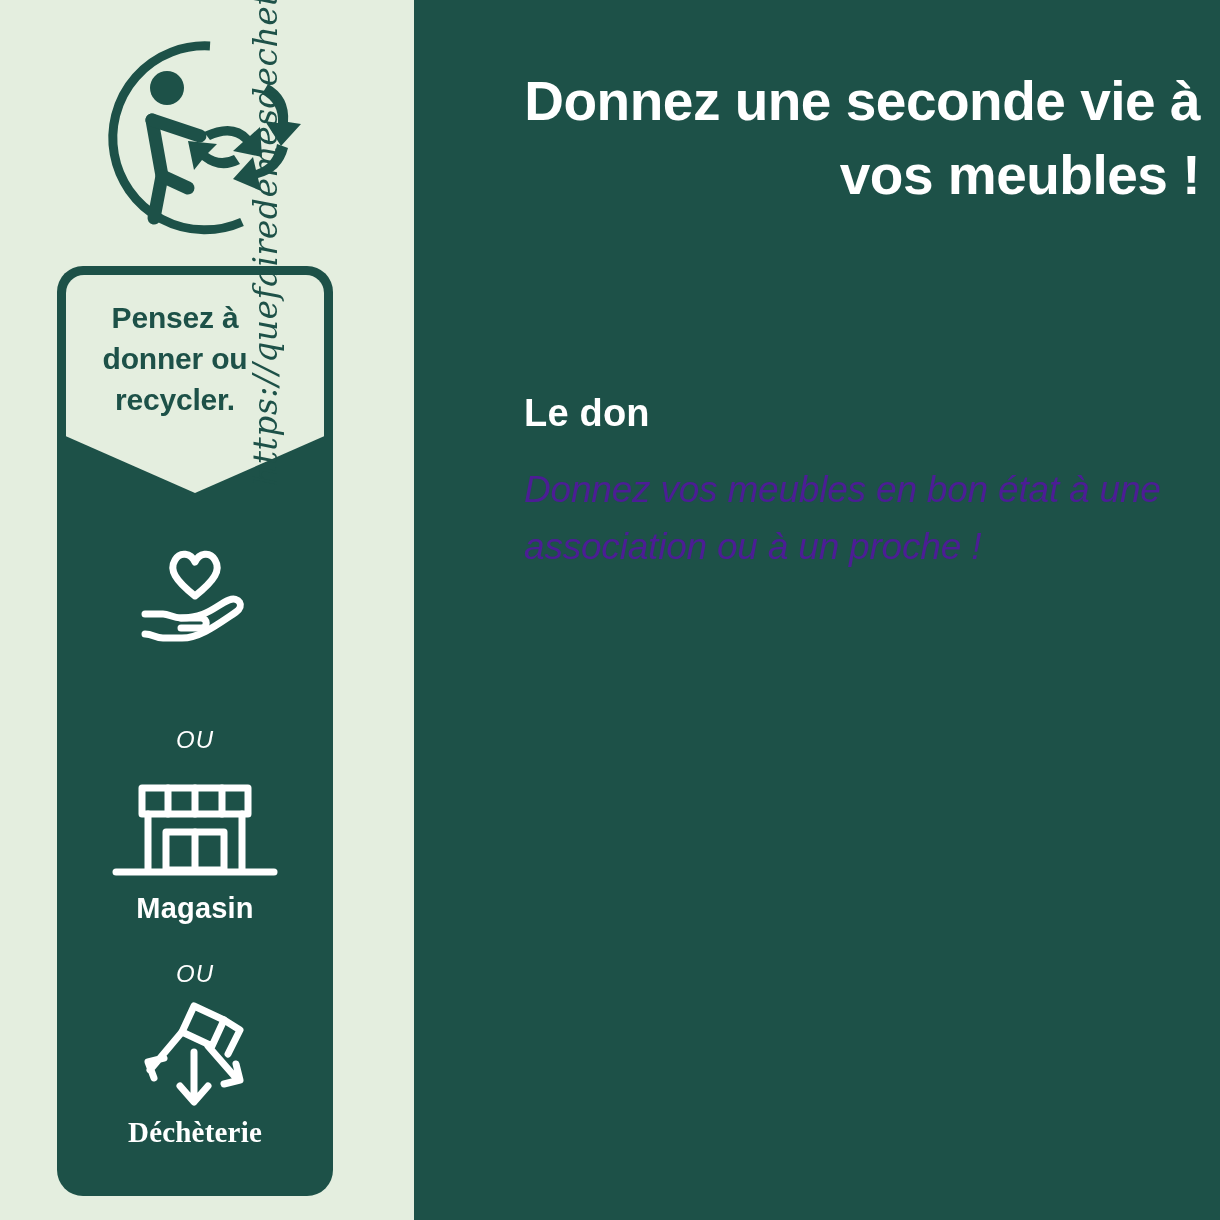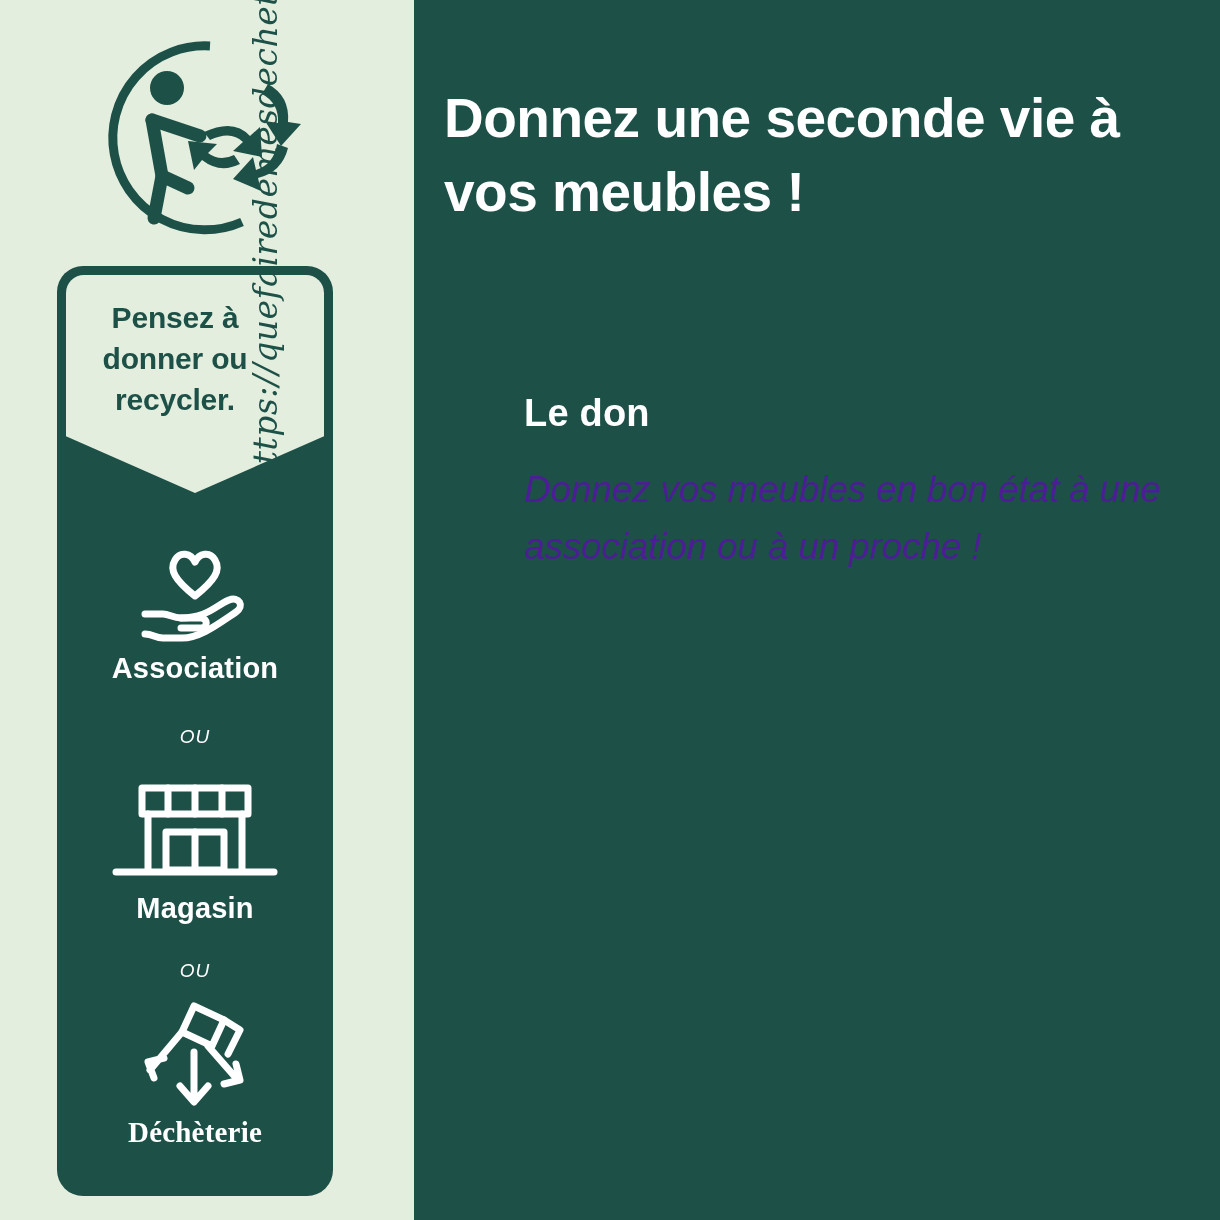--- a/index.html
+++ b/index.html
@@ -112,38 +112,38 @@
     font-size: 29px;
     font-weight: bold;
     letter-spacing: 0.2px;
   }
   .sep-ou {
     position: absolute;
     left: 66px;
     width: 258px;
     text-align: center;
     color: #ffffff;
-    font-size: 19px;
+    font-size: 24px;
     font-style: italic;
     letter-spacing: 1px;
   }
   
   #item-association { top: 540px; }
   #ou-1            { top: 726px; }
   #item-magasin    { top: 780px; }
   #ou-2            { top: 960px; }
   #item-decheterie { top: 1000px; font-family: Liberation Serif, serif; }
 
   
   #headline {
     position: absolute;
     left: 444px;
-    top: 81px;
+    top: 64px;
     width: 756px;
-    text-align: left;
+    text-align: right;
     color: #ffffff;
     font-size: 55px;
     font-weight: bold;
     line-height: 1.35;
     letter-spacing: -0.5px;
   }
   .section {
     position: absolute;
     left: 487px;
     width: 690px;
@@ -201,21 +201,20 @@
   <div id="url">https://quefairedemesdechets.fr</div>
 
   <div class="stack-item" id="item-association">
     <span class="stack-icon">
       <svg width="120" height="108" viewBox="0 0 120 108" xmlns="http://www.w3.org/2000/svg">
         <path d="M60 56 C40 40 34 30 40 20 c5 -9 16 -7 20 2 c4 -9 15 -11 20 -2 c6 10 0 20 -20 36 z" fill="none" stroke="#ffffff" stroke-width="7" stroke-linejoin="round"></path>
         <path d="M10 74 h18 c6 0 10 4 18 4 h20 c7 0 7 10 0 10 h-20" fill="none" stroke="#ffffff" stroke-width="7" stroke-linecap="round" stroke-linejoin="round"></path>
         <path d="M46 78 c26 0 34 -12 48 -18 c10 -4 16 6 7 12 c-18 12 -36 26 -54 26 h-19 c-8 0 -10 -4 -18 -4 h-0" fill="none" stroke="#ffffff" stroke-width="7" stroke-linecap="round" stroke-linejoin="round"></path>
       </svg>
     </span>
-    <span class="stack-label">Association</span>
   </div>
 
   <div class="sep-ou" id="ou-1">OU</div>
 
   <div class="stack-item" id="item-magasin">
     <span class="stack-icon">
       <svg width="174" height="108" viewBox="0 0 174 108" xmlns="http://www.w3.org/2000/svg">
         <g fill="none" stroke="#ffffff" stroke-width="7" stroke-linejoin="round" stroke-linecap="round">
           <path d="M34 8 h106 v26 h-106 z"></path>
           <path d="M60 8 v26 M87 8 v26 M114 8 v26"></path>

